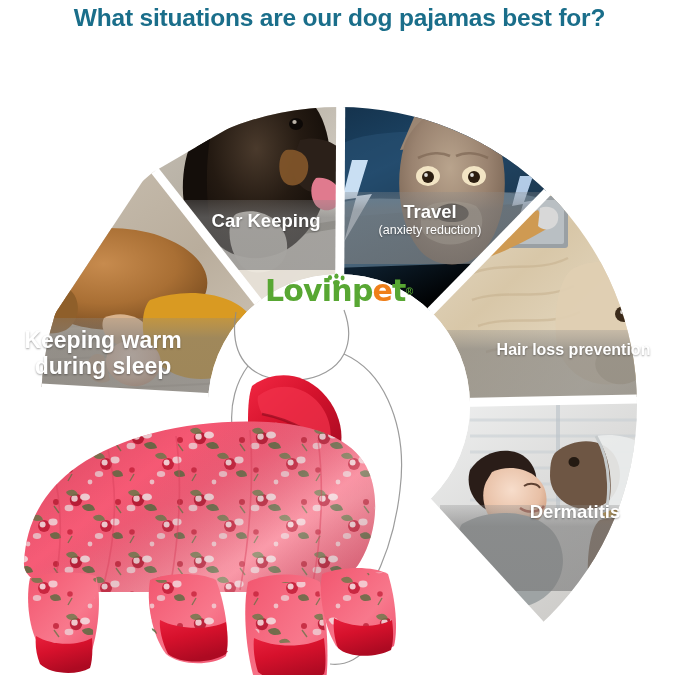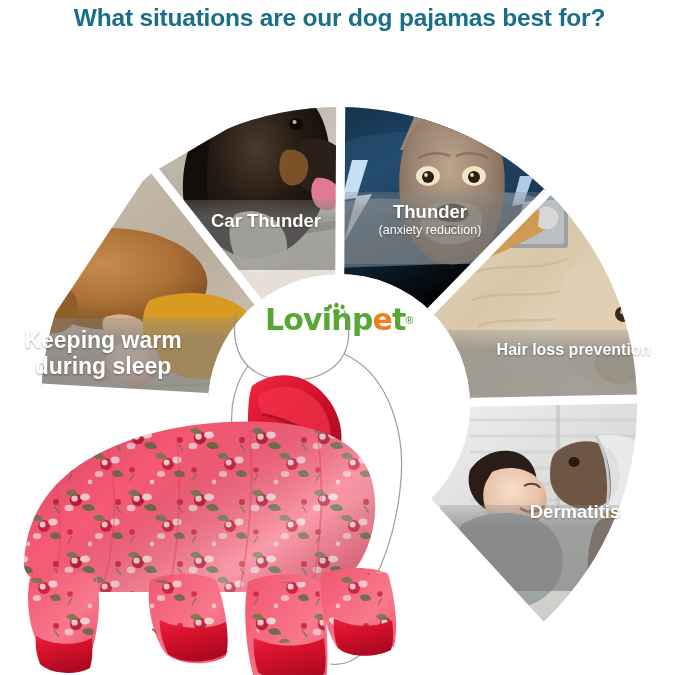--- a/index.html
+++ b/index.html
@@ -34,21 +34,21 @@
   #lbl-sleep      {left:8px;   top:328px; width:190px; font-size:23px;}
   #lbl-hair       {left:471px; top:341px; width:205px; font-size:16px;}
   #lbl-derm       {left:485px; top:502px; width:180px; font-size:18.5px;}
 
   
   #centre-disc{
     position:absolute;left:208px;top:274px;width:262px;height:262px;
     border-radius:50%;background:#ffffff;
   }
   #logo{
-    position:absolute;left:208px;top:302px;width:262px;height:34px;
+    position:absolute;left:208px;top:273px;width:262px;height:34px;
     text-align:center;white-space:nowrap;
   }
   #logo .lw{
     font-size:30px;font-weight:bold;letter-spacing:-0.8px;
     font-family:"DejaVu Sans","Liberation Sans",sans-serif;
   }
   #logo .g{color:#58a733;}
   #logo .o{color:#ef7f1a;}
   #logo .rmk{font-size:10px;color:#58a733;vertical-align:super;font-weight:bold;}
   #paw{position:absolute;left:0;top:0;width:100%;height:100%;pointer-events:none;}
@@ -342,25 +342,25 @@
           <line x1="339" y1="405" x2="563" y2="176"></line>
           <line x1="339" y1="405" x2="681" y2="398"></line>
           <line x1="339" y1="405" x2="558" y2="644"></line>
           <line x1="339" y1="405" x2="4" y2="386"></line>
         </g>
       </g>
     </svg>
   </div>
 
   <div class="seg-label" id="lbl-car">
-    <span>Car Thunder</span>
+    <span>Car Keeping</span>
   </div>
 
   <div class="seg-label" id="lbl-thunder">
-    <span>Thunder</span>
+    <span>Travel</span>
     <span class="sub">(anxiety reduction)</span>
   </div>
 
   <div class="seg-label" id="lbl-sleep">
     <span>Keeping warm</span><br>
     <span>during sleep</span>
   </div>
 
   <div class="seg-label" id="lbl-hair">
     <span>Hair loss prevention</span>

